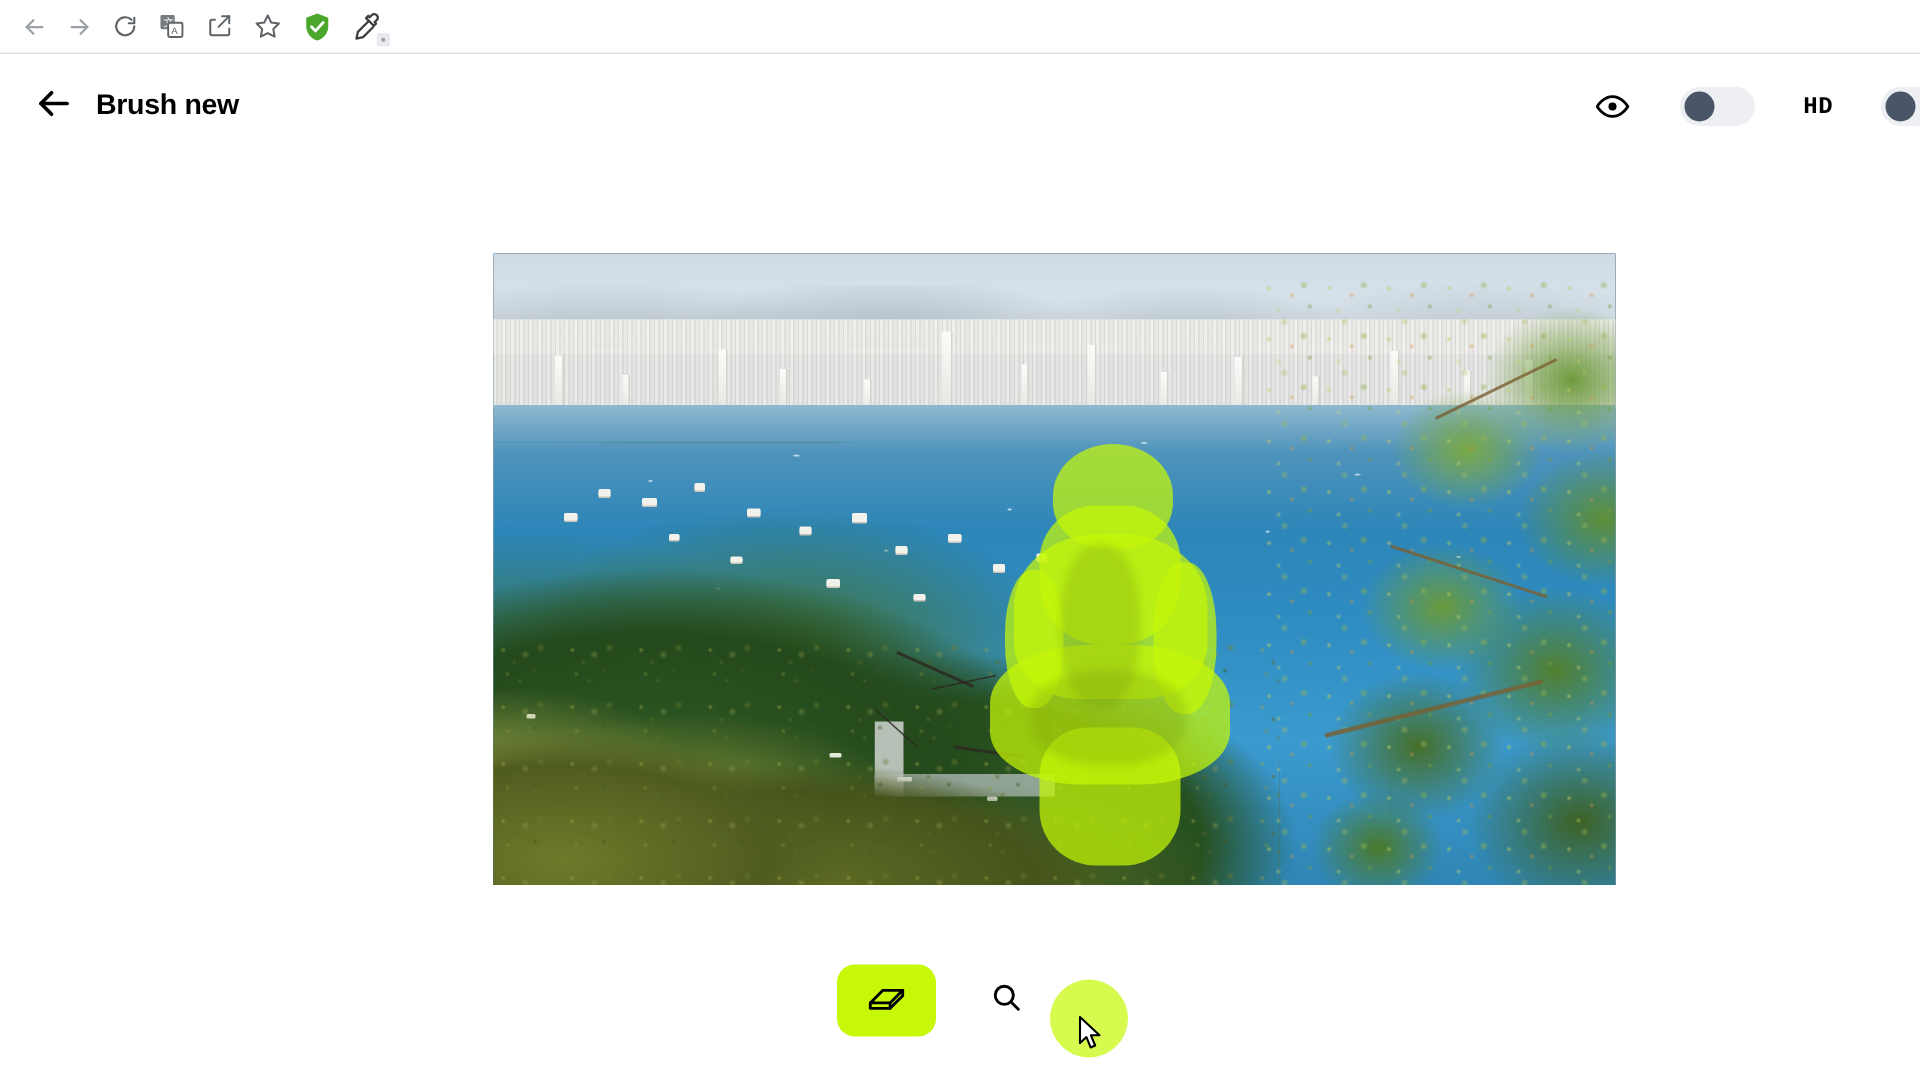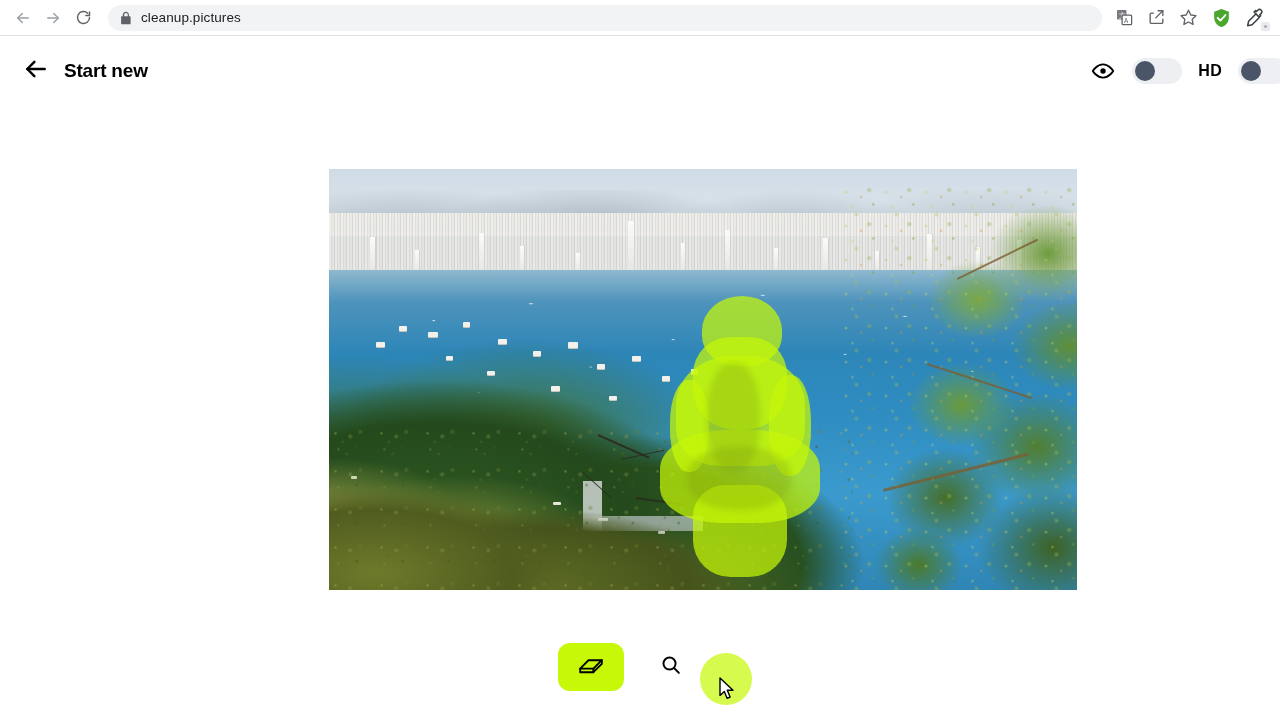--- a/index.html
+++ b/index.html
@@ -74,21 +74,21 @@
     padding: 0 0 0 22px;
   }
   .header-left { display: flex; align-items: center; gap: 14px; }
   .back-arrow { display: flex; align-items: center; justify-content: center; width: 28px; height: 28px; }
   .start-new-label {
     font-size: 19px;
     font-weight: bold;
     color: #000000;
     letter-spacing: -0.2px;
   }
-  .header-right { display: flex; align-items: center; gap: 16px; padding-right: 16px; }
+  .header-right { display: flex; align-items: center; gap: 32px; padding-right: 0px; font-family: Liberation Mono, monospace; }
   .eye-wrap { display: flex; align-items: center; justify-content: center; width: 26px; height: 26px; }
   .toggle {
     width: 50px; height: 26px;
     background: #edeff2;
     border-radius: 13px;
     position: relative;
     flex: 0 0 auto;
   }
   .toggle .knob {
     position: absolute;
@@ -386,28 +386,20 @@
 
   <div class="nav-btn">
     <span>
       <svg width="17" height="17" viewBox="0 0 24 24" fill="none" stroke="#5f6368" stroke-width="2" stroke-linecap="round" stroke-linejoin="round">
         <path d="M20.5 12a8.5 8.5 0 1 1-2.6-6.1"></path>
           <polyline points="20.5 4 20.5 9.2 15.3 9.2"></polyline>
       </svg>
     </span>
   </div>
 
-  <div class="url-pill">
-    <span class="lock-icon">
-      <svg width="12" height="14" viewBox="0 0 14 16" fill="#5f6368">
-        <path d="M7 0.6c-2.1 0-3.8 1.7-3.8 3.8V6H2.4C1.8 6 1.3 6.5 1.3 7.1v7.2c0 .6.5 1.1 1.1 1.1h8.9c.6 0 1.1-.5 1.1-1.1V7.1c0-.6-.5-1.1-1.1-1.1h-.8V4.4C10.5 2.3 8.8.6 7 .6zm0 1.6c1.2 0 2.1 1 2.1 2.2V6H4.9V4.4c0-1.2.9-2.2 2.1-2.2z"></path>
-      </svg>
-    </span>
-    <span class="url-text">cleanup.pictures</span>
-  </div>
 
   <div class="chrome-actions">
     <div class="chrome-icon">
       <svg width="19" height="19" viewBox="0 0 24 24" fill="none" stroke="#5f6368" stroke-width="1.6" stroke-linecap="round" stroke-linejoin="round">
         <rect x="2.5" y="2.5" width="12" height="12" rx="1.2" fill="#5f6368" stroke="none" opacity=".85"></rect>
         <text x="5" y="12" font-size="9" fill="#ffffff" stroke="none" font-family="Liberation Sans, sans-serif">文</text>
         <rect x="9" y="9" width="12" height="12" rx="1.2" fill="#ffffff" stroke="#5f6368"></rect>
         <text x="11.5" y="18.5" font-size="8" fill="#5f6368" stroke="none" font-family="Liberation Sans, sans-serif">A</text>
       </svg>
     </div>
@@ -449,21 +441,21 @@
 <div class="app-header">
   <div class="header-left">
     <div class="back-arrow">
       <span>
         <svg width="26" height="26" viewBox="0 0 24 24" fill="none" stroke="#000000" stroke-width="2.3" stroke-linecap="round" stroke-linejoin="round">
           <line x1="20" y1="12" x2="4" y2="12"></line>
             <polyline points="10.5 18.6 4 12 10.5 5.4"></polyline>
         </svg>
       </span>
     </div>
-    <span class="start-new-label">Start new</span>
+    <span class="start-new-label">Brush new</span>
   </div>
 
   <div class="header-right">
     <div class="eye-wrap">
       <svg width="24" height="24" viewBox="0 0 24 24" fill="none" stroke="#000000" stroke-width="1.9" stroke-linecap="round" stroke-linejoin="round">
         <path d="M1.8 12S5.6 5.4 12 5.4 22.2 12 22.2 12 18.4 18.6 12 18.6 1.8 12 1.8 12z"></path>
         <circle cx="12" cy="12" r="2.7" fill="#000000" stroke="none"></circle>
       </svg>
     </div>
 

